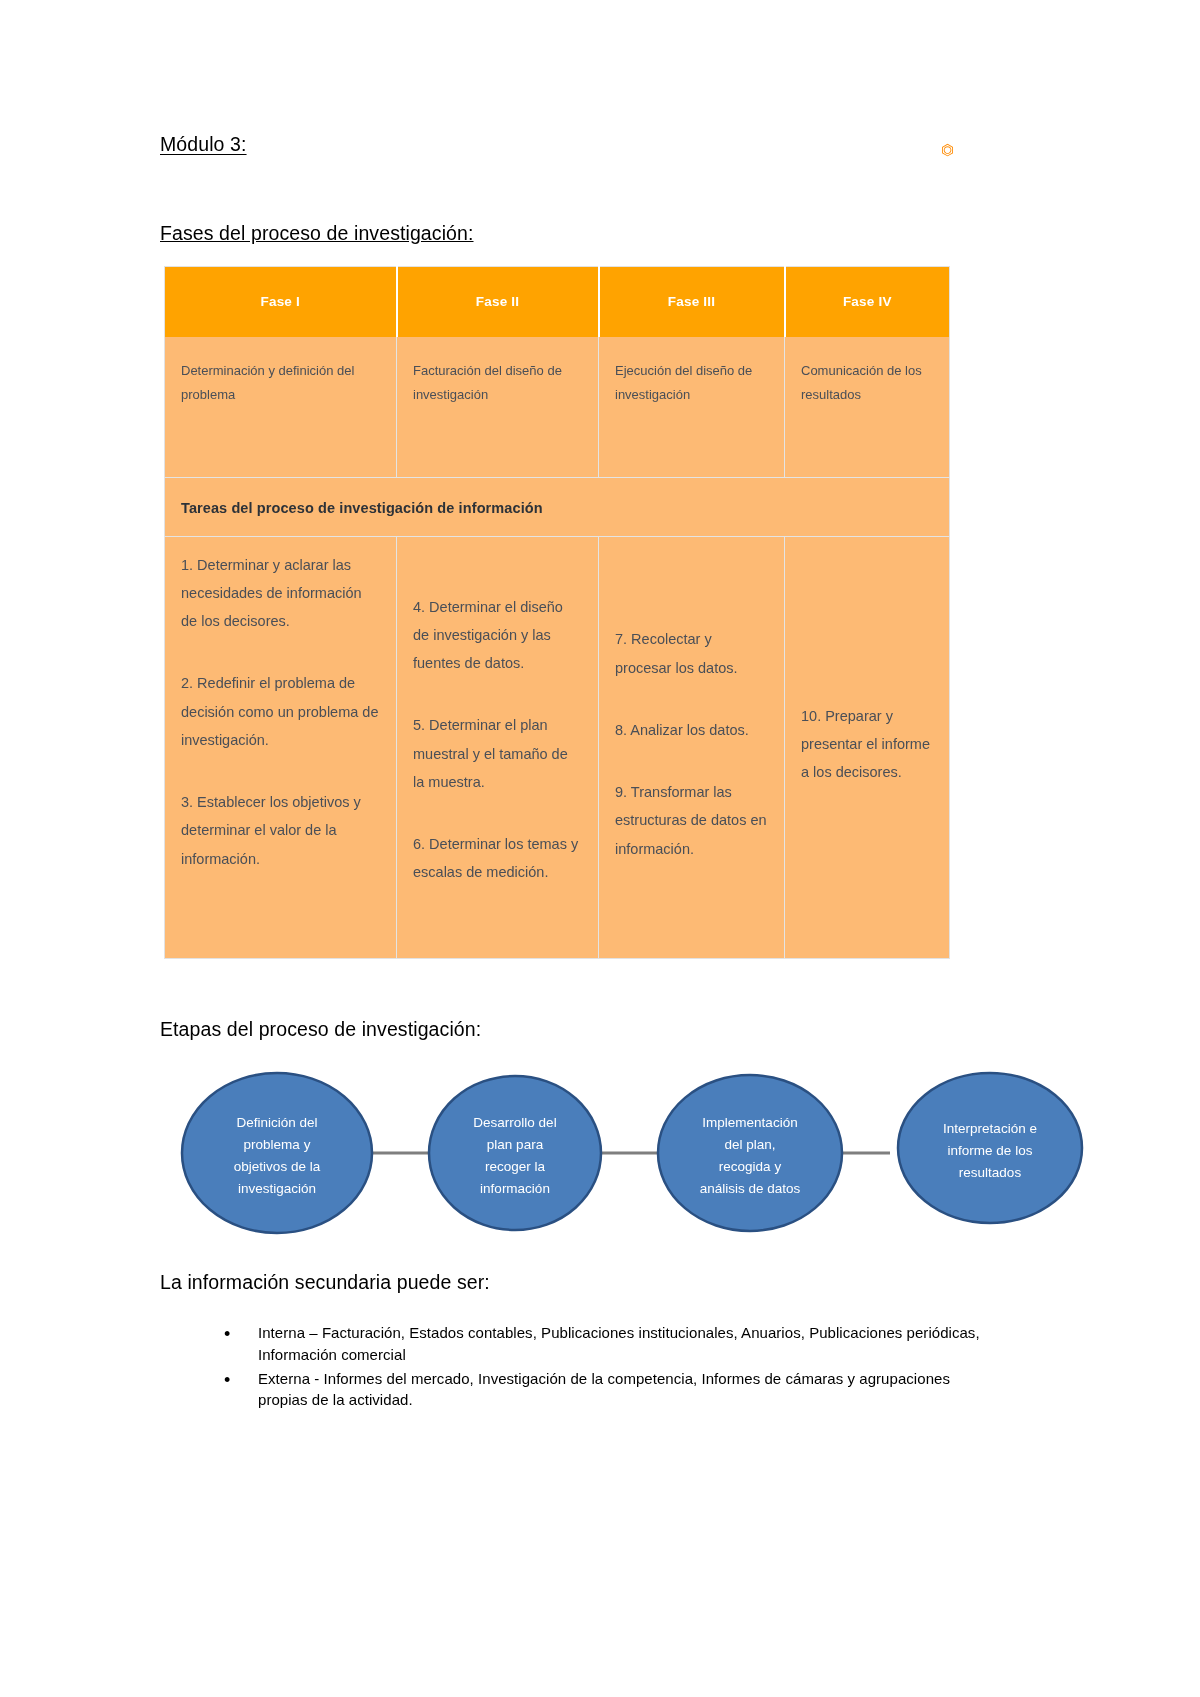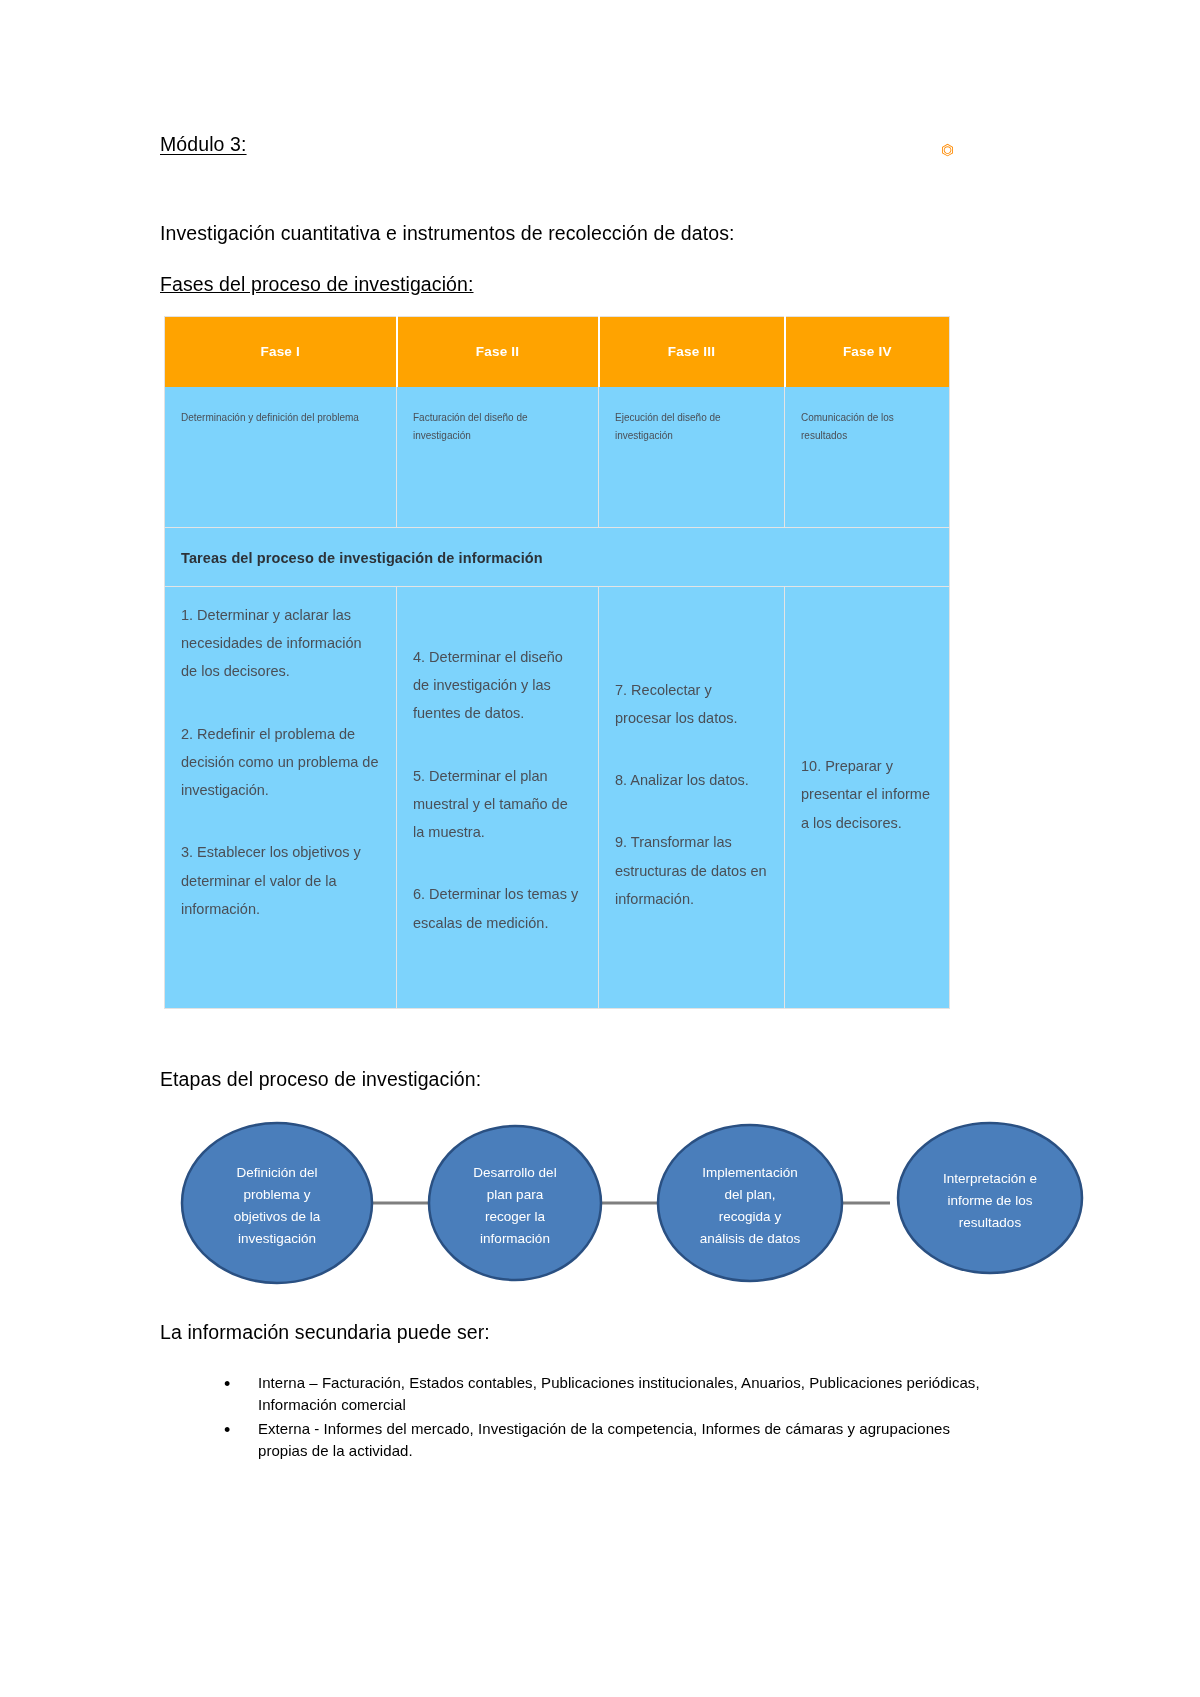--- a/index.html
+++ b/index.html
@@ -45,21 +45,21 @@
     letter-spacing: 0.1px;
   }
   .para.tight { margin-bottom: 18px; text-decoration: underline; }
 
   
   .fases-table {
     width: 785px;
     margin: 14px 0 0 4px;
     border-collapse: collapse;
     table-layout: fixed;
-    background: #7dd3fc;
+    background: #fdba74;
     border: 1px solid #e2e2e2;
     position: relative;
   }
   .fases-table col.c1 { width: 232px; }
   .fases-table col.c2 { width: 202px; }
   .fases-table col.c3 { width: 186px; }
   .fases-table col.c4 { width: 165px; }
 
   .fases-table th.head {
     background: #FFA300;
@@ -70,21 +70,21 @@
     height: 68px;
     vertical-align: middle;
     border-right: 2px solid #ffffff;
     letter-spacing: 0.2px;
   }
   .fases-table th.head:last-child { border-right: none; }
 
   .fases-table td.phase {
     vertical-align: top;
     padding: 22px 16px 26px 16px;
-    font-size: 10px;
+    font-size: 13px;
     line-height: 1.85;
     color: #4a4f57;
     border-right: 1px solid #e4e4e4;
     border-bottom: 1px solid #e4e4e4;
     height: 92px;
   }
   .fases-table td.phase:last-child { border-right: none; margin-left: 8px; }
 
   .fases-table td.tareas {
     padding: 22px 16px 20px 16px;
@@ -158,21 +158,20 @@
   }
 </style>
 </head>
 <body>
 
 <div class="page">
   <div class="content">
 
     <div class="doc-title">Módulo 3:</div>
 
-    <p class="para">Investigación cuantitativa e instrumentos de recolección de datos:</p>
 
     <p class="para tight">Fases del proceso de investigación:</p>
 
     <table class="fases-table">
       <colgroup>
         <col class="c1">
           <col class="c2">
           <col class="c3">
           <col class="c4">
       </colgroup>

